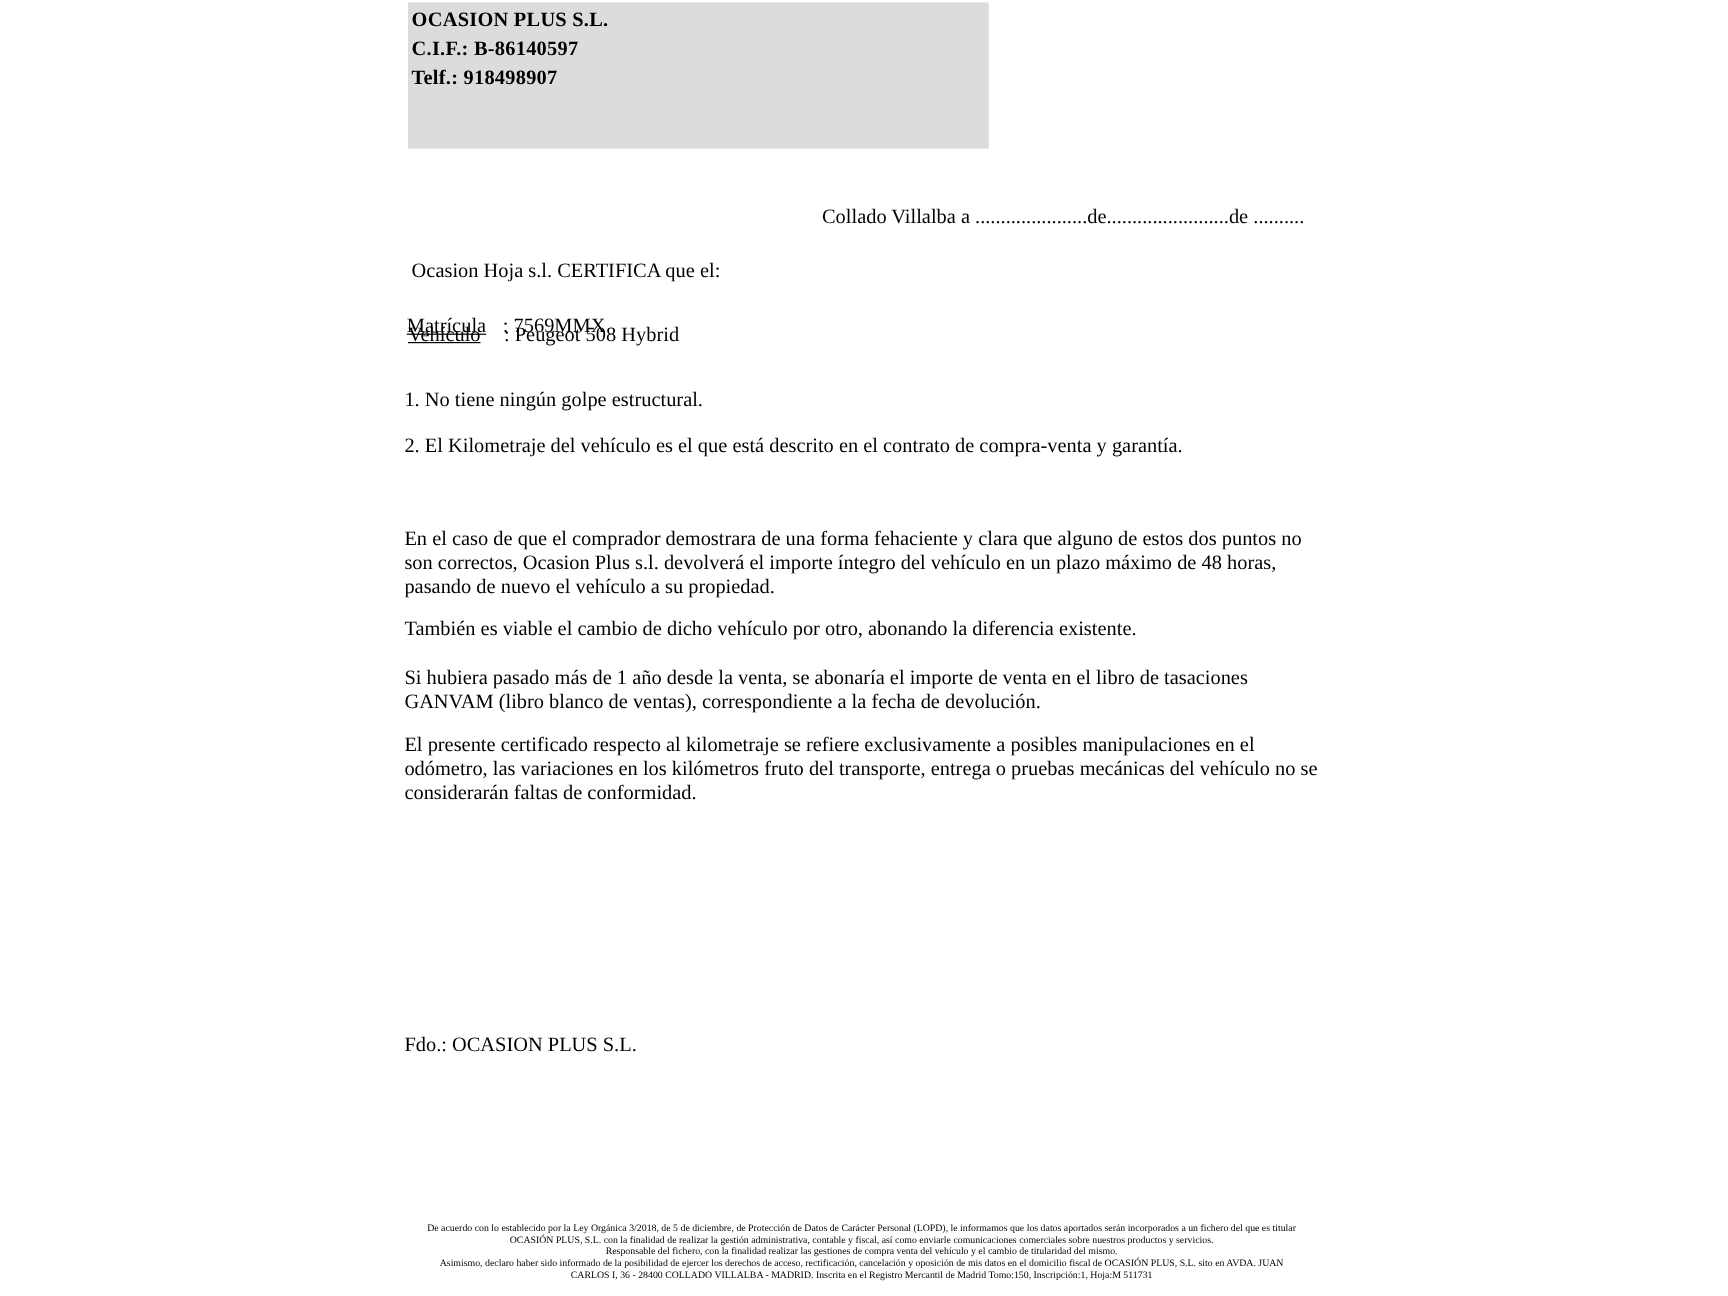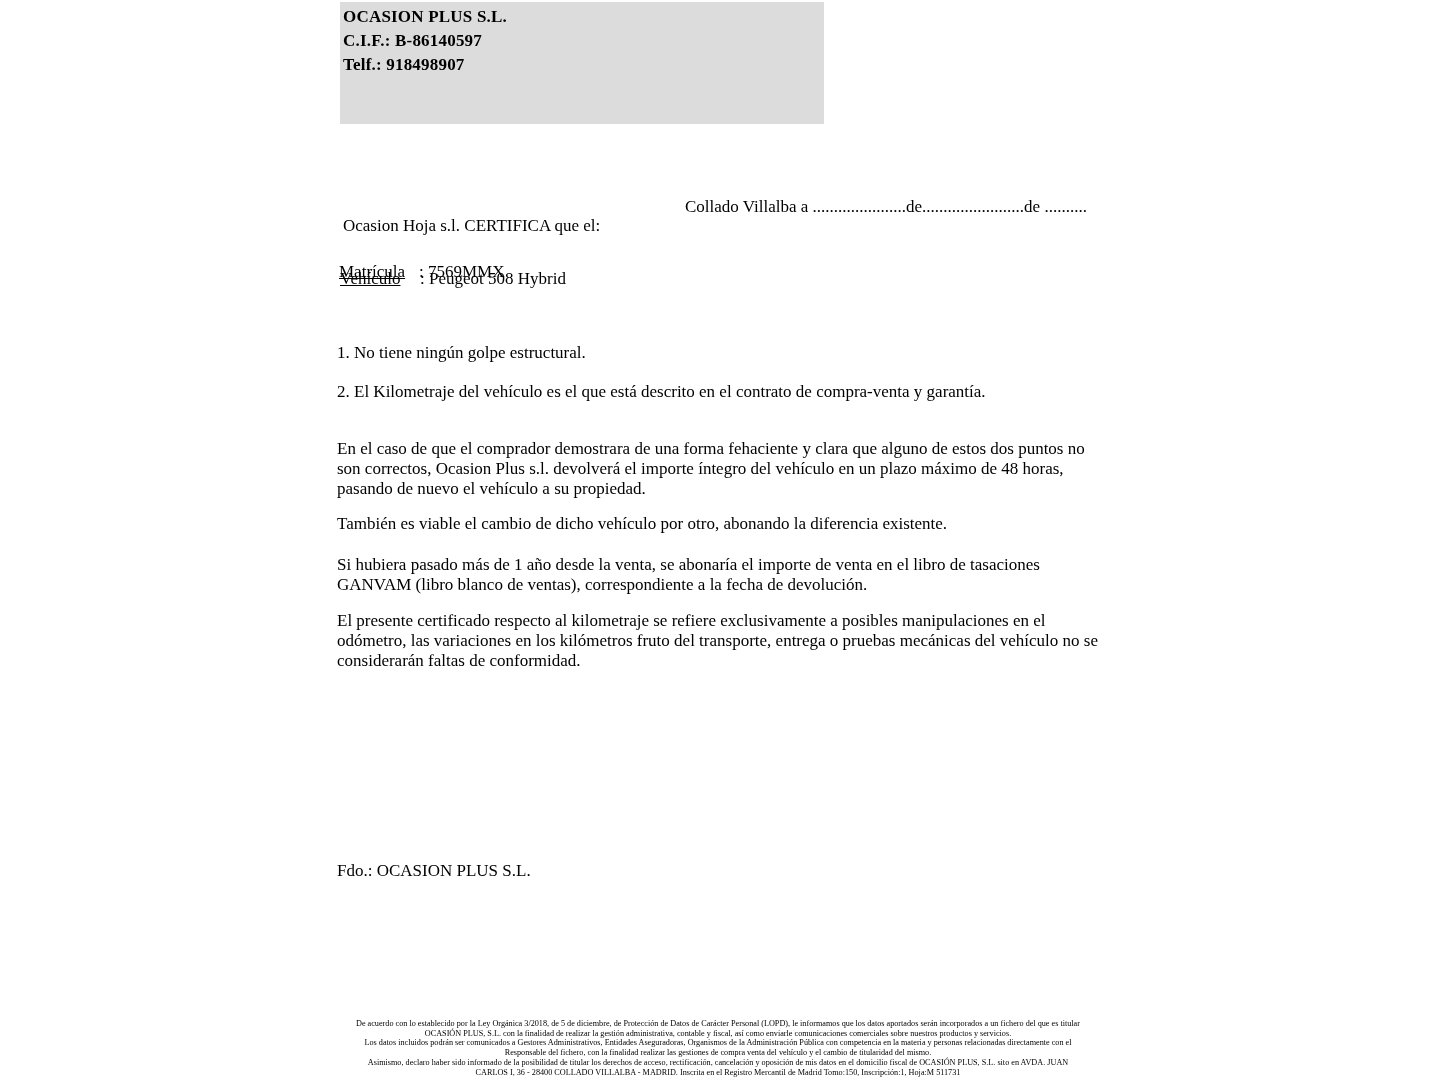--- a/index.html
+++ b/index.html
@@ -26,21 +26,20 @@
     line-height: 24px;
     letter-spacing: 0.2px;
   }
 
   .date-line {
     left: 685px;
     top: 171px;
     font-size: 17px;
     line-height: 20px;
     white-space: nowrap;
-    margin-top: 26px;
   }
 
   .certify-intro {
     left: 343px;
     top: 216px;
     font-size: 17px;
     line-height: 20px;
   }
   .field-row {
     font-size: 17px;
@@ -53,21 +52,20 @@
     display: inline-block;
     width: 80px;
   }
   .field-label span { text-decoration: underline; }
 
   .point {
     left: 337px;
     width: 770px;
     font-size: 17px;
     line-height: 20px;
-    margin-top: 20px;
   }
   .point.p1 { top: 323px; }
   .point.p2 { top: 362px; }
 
   .para {
     left: 337px;
     width: 768px;
     font-size: 17px;
     line-height: 20px;
   }
@@ -119,17 +117,16 @@
 <div class="abs para para1">En el caso de que el comprador demostrara de una forma fehaciente y clara que alguno de estos dos puntos no son correctos, Ocasion Plus s.l. devolverá el importe íntegro del vehículo en un plazo máximo de 48 horas, pasando de nuevo el vehículo a su propiedad.</div>
 <div class="abs para para2">También es viable el cambio de dicho vehículo por otro, abonando la diferencia existente.</div>
 <div class="abs para para3">Si hubiera pasado más de 1 año desde la venta, se abonaría el importe de venta en el libro de tasaciones GANVAM (libro blanco de ventas), correspondiente a la fecha de devolución.</div>
 <div class="abs para para4">El presente certificado respecto al kilometraje se refiere exclusivamente a posibles manipulaciones en el odómetro, las variaciones en los kilómetros fruto del transporte, entrega o pruebas mecánicas del vehículo no se considerarán faltas de conformidad.</div>
 
 <div class="abs signature">Fdo.: OCASION PLUS S.L.</div>
 
 <div class="abs legal-footer">
   <div>De acuerdo con lo establecido por la Ley Orgánica 3/2018, de 5 de diciembre, de Protección de Datos de Carácter Personal (LOPD), le informamos que los datos aportados serán incorporados a un fichero del que es titular</div>
   <div>OCASIÓN PLUS, S.L. con la finalidad de realizar la gestión administrativa, contable y fiscal, así como enviarle comunicaciones comerciales sobre nuestros productos y servicios.</div>
-  <div>Los datos incluidos podrán ser comunicados a Gestores Administrativos, Entidades Aseguradoras, Organismos de la Administración Pública con competencia en la materia y personas relacionadas directamente con el</div>
   <div>Responsable del fichero, con la finalidad realizar las gestiones de compra venta del vehículo y el cambio de titularidad del mismo.</div>
-  <div>Asimismo, declaro haber sido informado de la posibilidad de titular los derechos de acceso, rectificación, cancelación y oposición de mis datos en el domicilio fiscal de OCASIÓN PLUS, S.L. sito en AVDA. JUAN</div>
+  <div>Asimismo, declaro haber sido informado de la posibilidad de ejercer los derechos de acceso, rectificación, cancelación y oposición de mis datos en el domicilio fiscal de OCASIÓN PLUS, S.L. sito en AVDA. JUAN</div>
   <div>CARLOS I, 36 - 28400 COLLADO VILLALBA - MADRID. Inscrita en el Registro Mercantil de Madrid Tomo:150, Inscripción:1, Hoja:M 511731</div>
 </div>
 
 </body></html>

